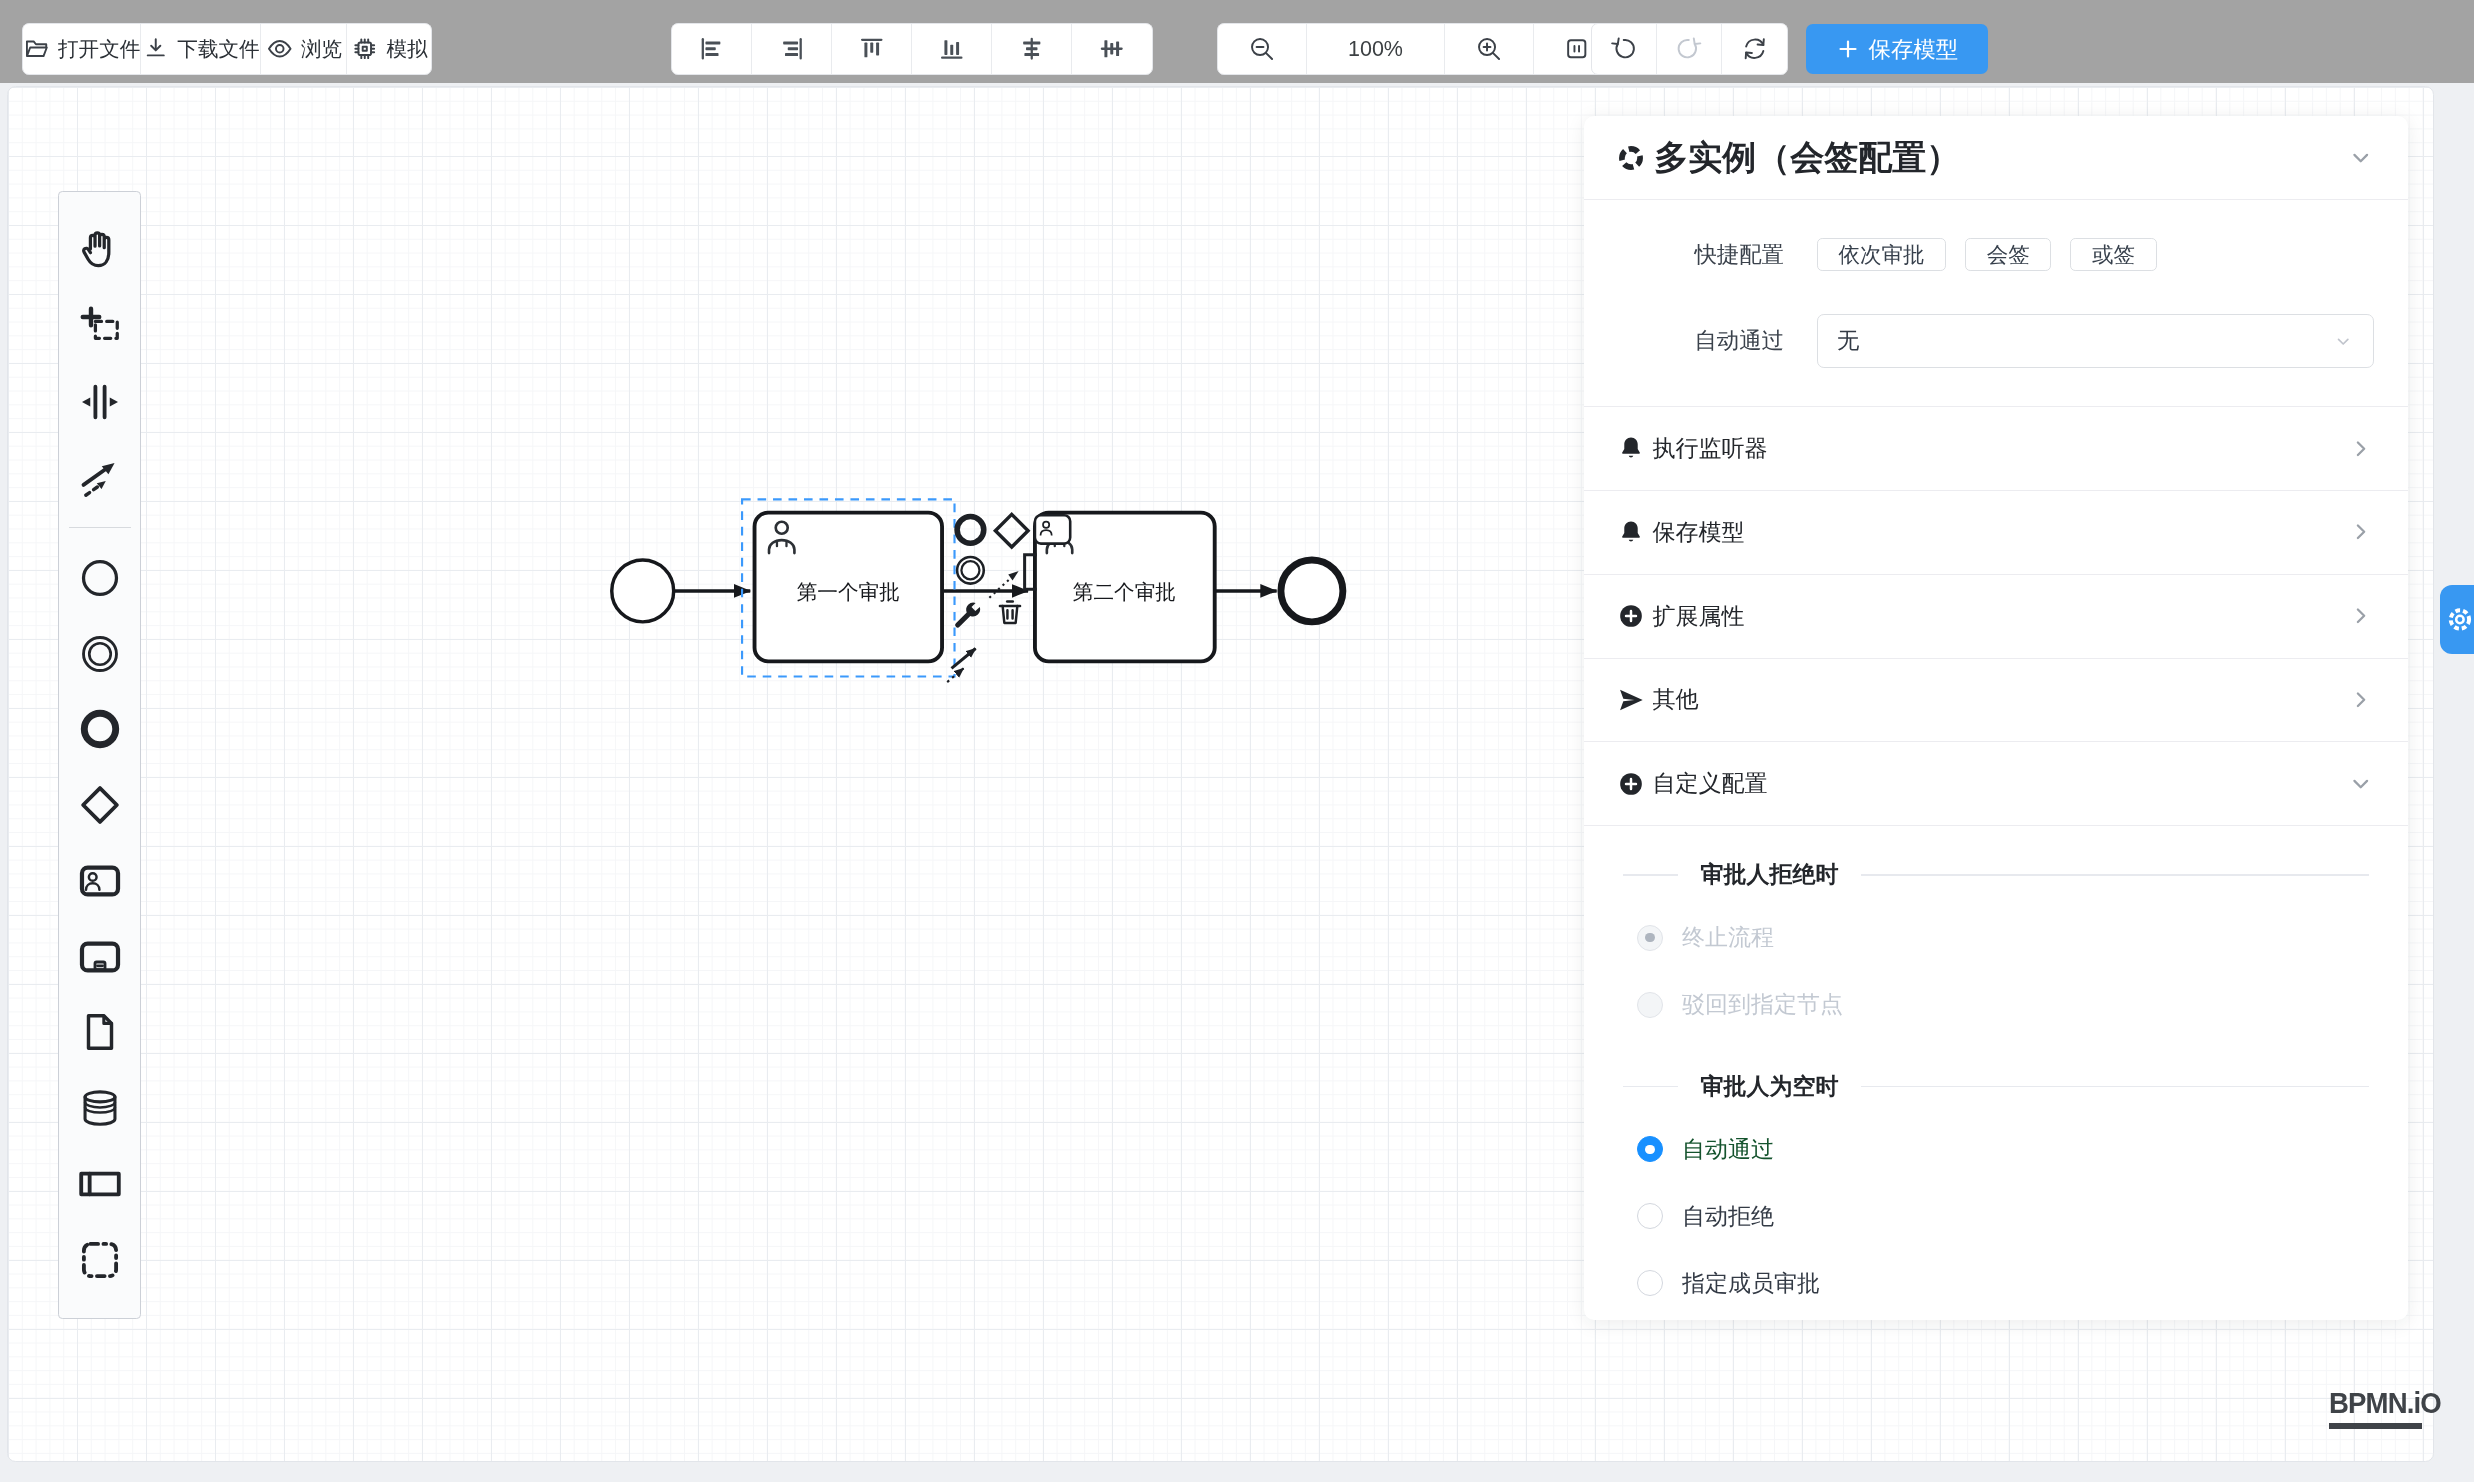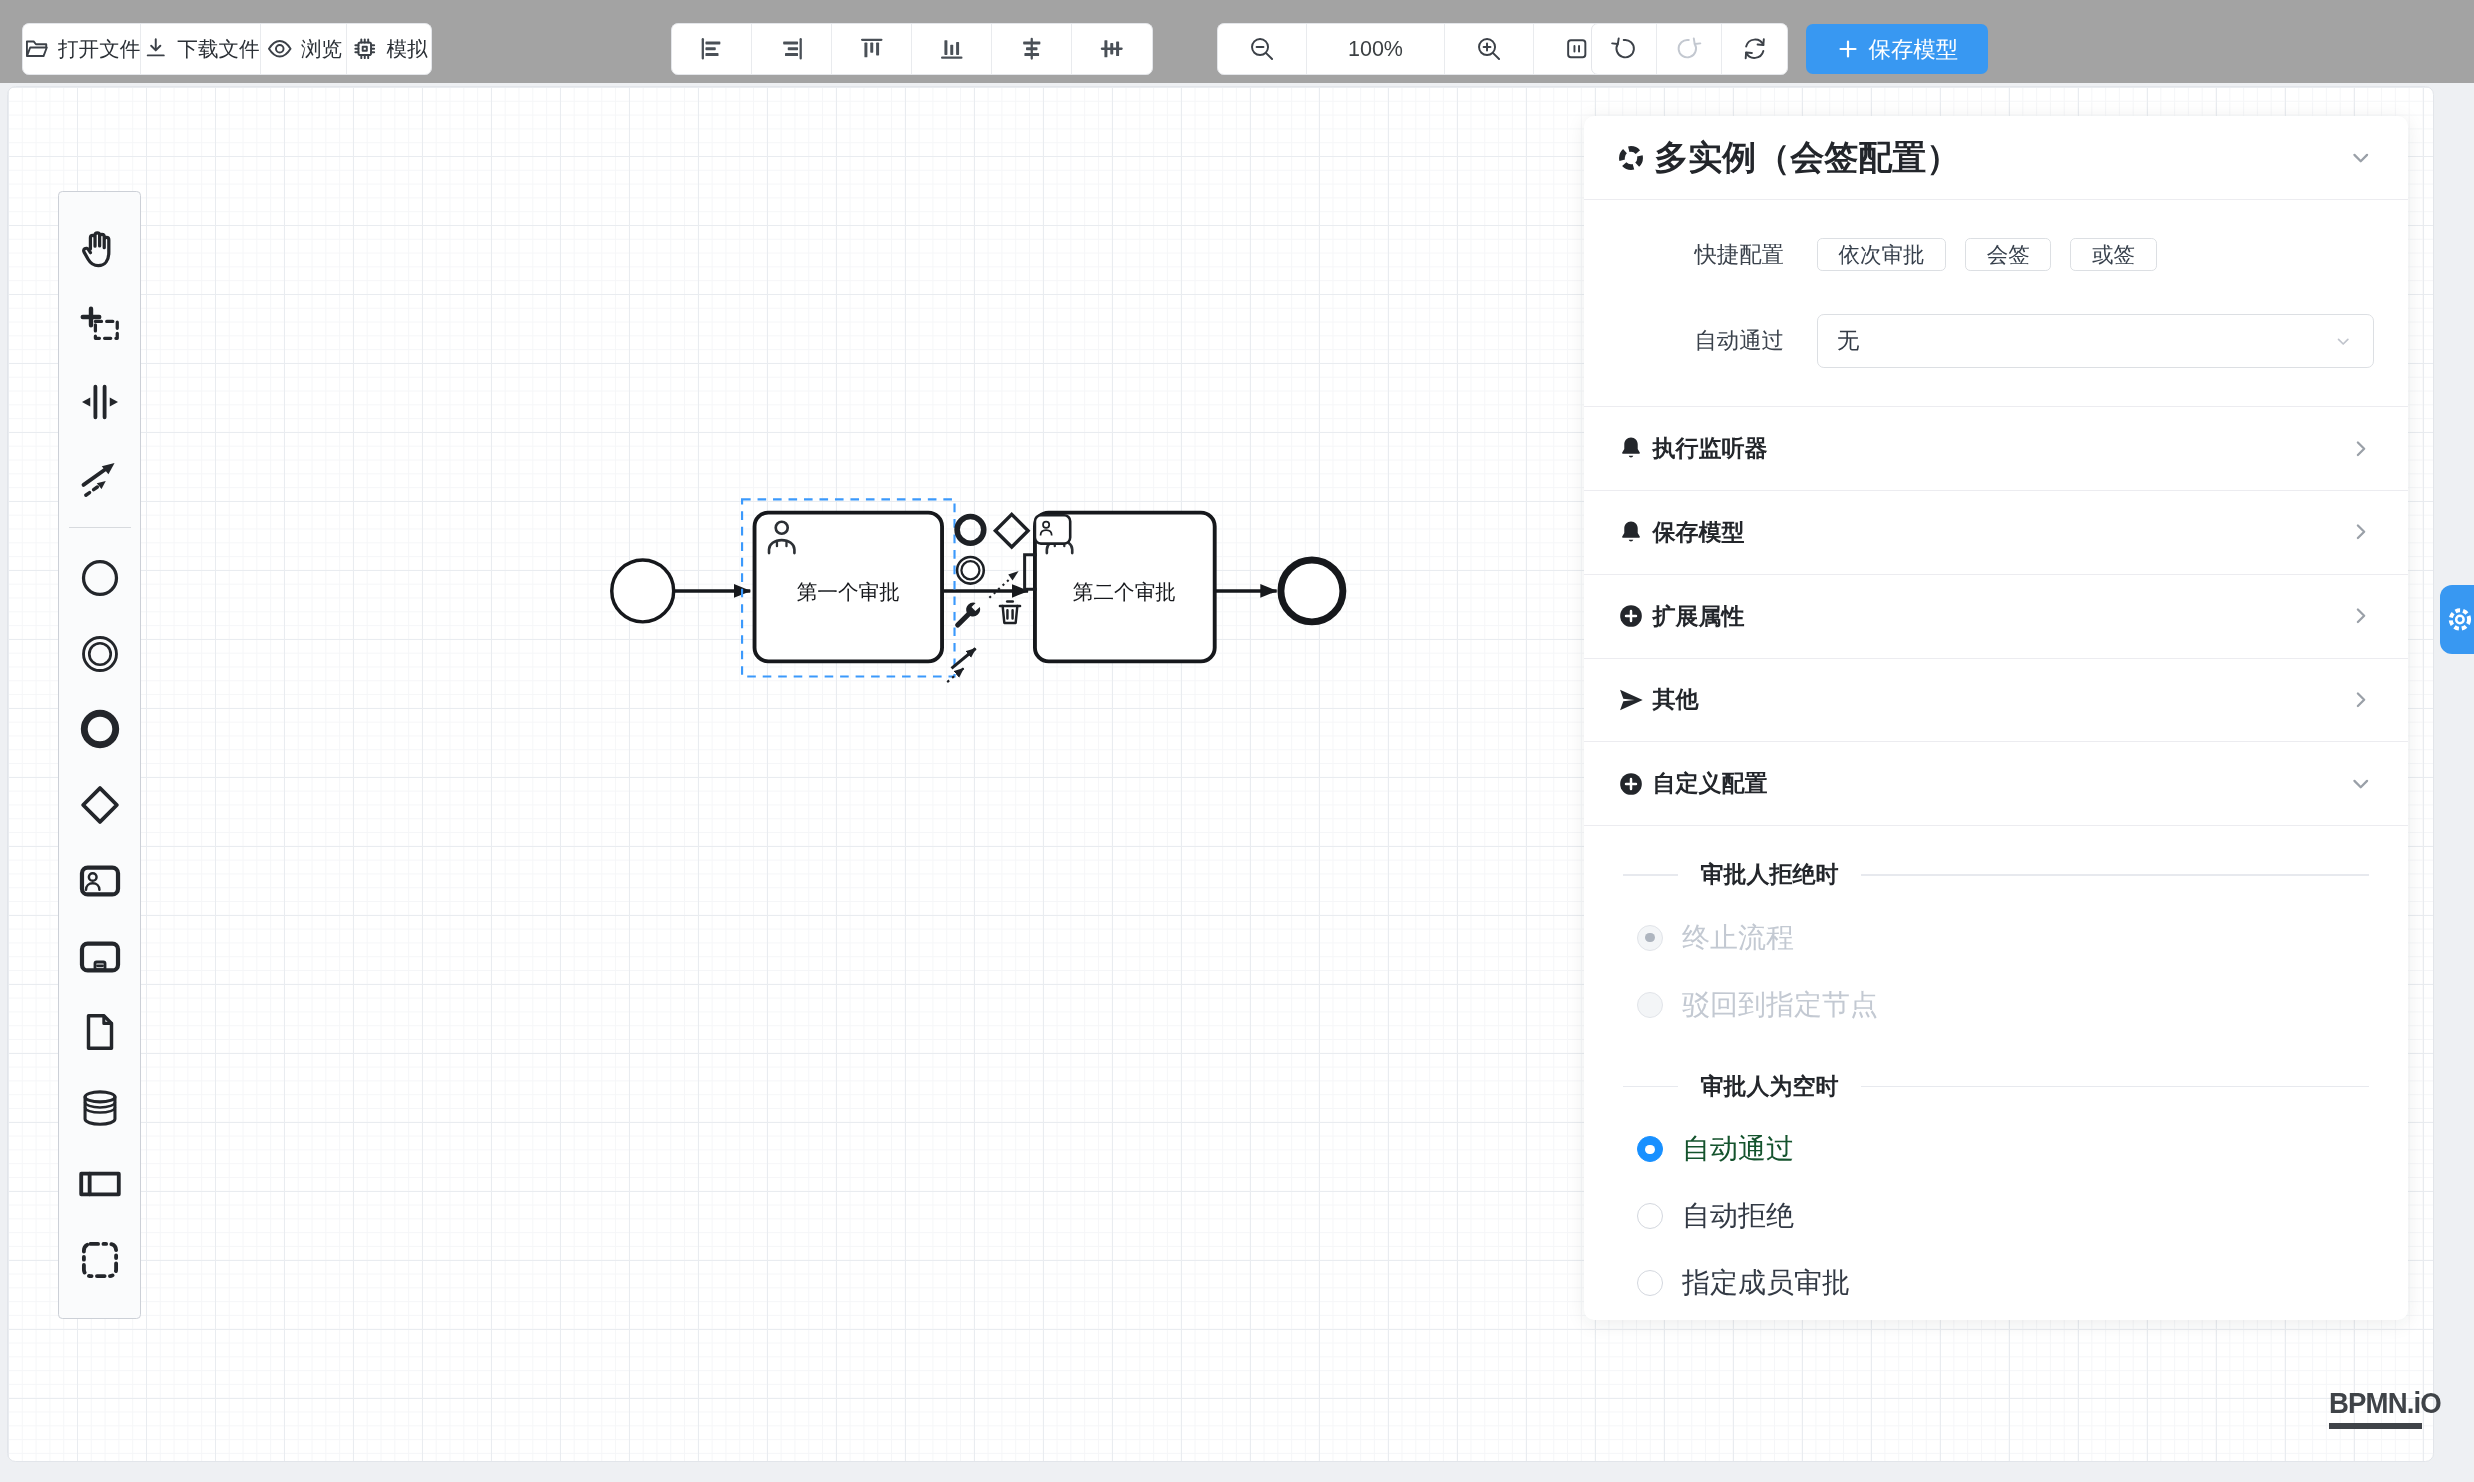--- a/index.html
+++ b/index.html
@@ -59,31 +59,31 @@
   .form-row { display:flex; align-items:center; padding-left:41px; }
   .form-row.quick { margin:38px 0 0 0; }
   .form-row.type { margin:43px 0 38px 0; }
   .form-label { width:125px; text-align:right; font-size:22.4px; color:#3b424c; margin-right:33px; flex:0 0 auto; }
   .chip-btn { height:33px; padding:0 20.6px; margin-right:19px; background:#fff; border:0.9px solid #dcdfe3;
               border-radius:5.2px; font-size:21.5px; color:#37404c; font-family:inherit; cursor:pointer; }
   .select-box { flex:1; max-width:585px; height:54px; border:0.9px solid #dcdfe3; border-radius:6.9px; display:flex;
                 align-items:center; padding:0 19px; cursor:pointer; }
   .select-value { font-size:22.4px; color:#333a45; flex:1; }
   .section-row { height:83px; display:flex; align-items:center; gap:8.6px; cursor:pointer; }
-  .section-label { font-size:23px; font-weight:700; color:#23262b; }
+  .section-label { font-size:23px; font-weight:400; color:#23262b; }
   .chev svg { width:27.5px; height:27.5px; display:block; }
   .group-title-row { display:flex; align-items:center; margin:33px 0 13.8px 0; padding:0 5.2px; }
   .gline { height:1.7px; background:#e7e9ee; }
   .gline.left { width:55px; }
   .gline.right { flex:1; }
   .group-title { font-size:23px; font-weight:700; margin:0 22.4px; color:#23262b; }
   .radio-row { display:flex; align-items:center; gap:19px; padding-left:19px; height:67px; cursor:pointer; }
   .radio { width:26px; height:26px; border-radius:50%; border:1.7px solid #d3d7de; background:#fff;
            display:flex; align-items:center; justify-content:center; flex:0 0 auto; }
-  .radio-label { font-size:28px; color:#333a45; }
+  .radio-label { font-size:23px; color:#333a45; }
   .radio-row.disabled .radio { background:#f3f5f7; border-color:#e1e4e9; }
   .radio-row.disabled .radio-label { color:#c3c9d2; }
   .radio-row.sel-disabled .radio::after { content:""; width:9.5px; height:9.5px; border-radius:50%; background:#aeb5bf; }
   .radio-row.selected .radio { background:#1890ff; border-color:#1890ff; }
   .radio-row.selected .radio::after { content:""; width:9.5px; height:9.5px; border-radius:50%; background:#fff; }
   .radio-row.selected .radio-label { color:#14532d; }
 
   
   .gear-tab { position:absolute; right:0; top:585px; width:35px; height:69px; background:#3898f2;
               border-radius:12px 0 0 12px; display:flex; align-items:center; justify-content:flex-start;

